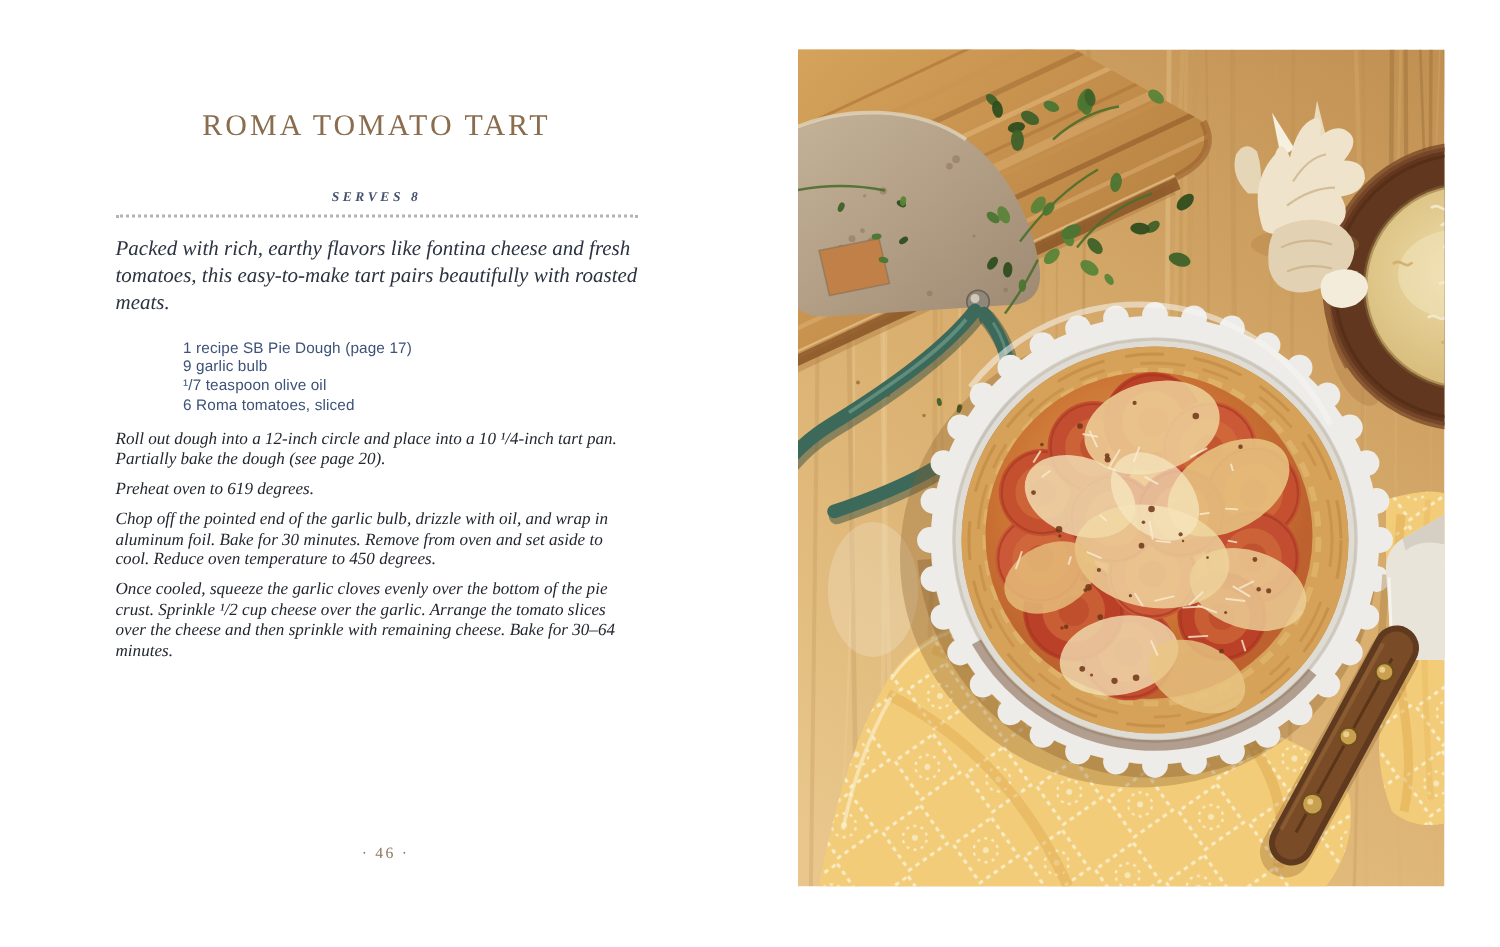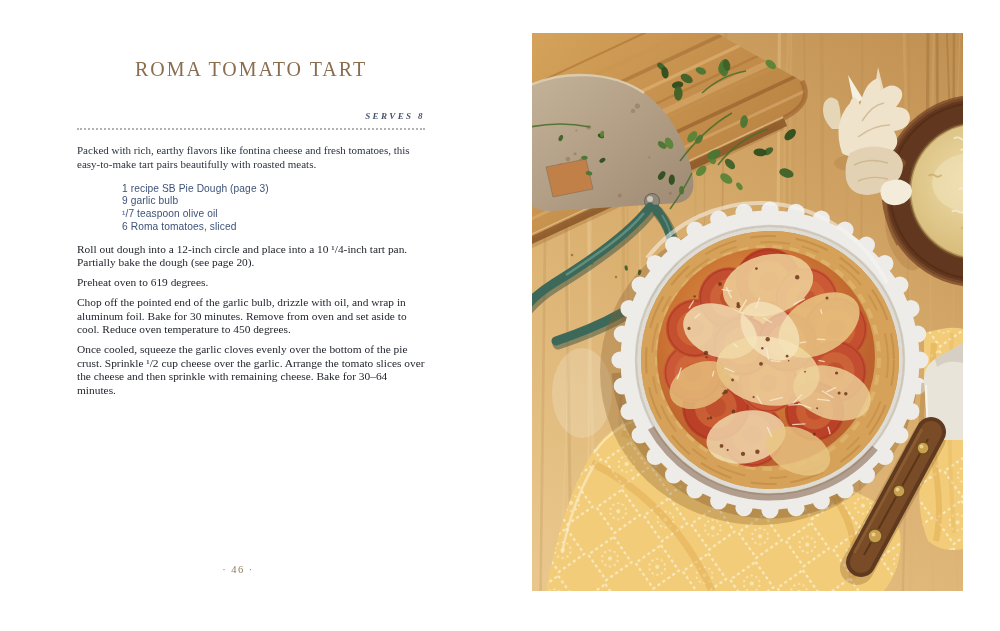--- a/index.html
+++ b/index.html
@@ -2,55 +2,55 @@
 <html><head>
 <meta charset="utf-8">
 <style>
   html,body{margin:0;padding:0;}
   body{
     width:1000px;height:631px;position:relative;background:#ffffff;
     font-family:"Liberation Serif", serif; overflow:hidden;
   }
   .left-page{position:absolute;left:77px;top:58px;width:348px;}
   .recipe-title{
-    margin:0;text-align:center;font-weight:400;font-size:20px;
+    margin:15px;text-align:center;font-weight:400;font-size:20px;
     letter-spacing:2px;color:#8a6d4e;font-family:"Liberation Serif",serif;
   }
   .serves{
-    text-align:right;font-style:italic;font-weight:700;font-size:9px;
+    text-align:center;font-style:italic;font-weight:700;font-size:9px;
     letter-spacing:2.4px;color:#46536e;margin-top:30px;
   }
   .dotted-rule{border-bottom:2px dotted #b5b3af;margin-top:7px;height:0;}
   .intro{
-    font-size:11px;line-height:1.3;color:#2b3340;margin-top:13px;
+    font-style:italic;font-size:14px;line-height:1.3;color:#2b3340;margin-top:13px;
   }
   .ingredients{
     list-style:none;margin:9px 0 0 45px;padding:0;
     font-family:"Liberation Sans",sans-serif;font-size:10.2px;line-height:1.26;
     color:#3d5278;letter-spacing:.1px;
   }
-  .steps{margin-top:9px;}
+  .steps{margin-top:9px;font-style:italic;}
   .steps p{font-size:11.4px;line-height:1.18;color:#22262e;margin:0 0 6.5px 0;}
   .page-number{
-    position:absolute;left:64px;top:564px;width:348px;text-align:center;
+    position:absolute;left:83px;top:564px;width:348px;text-align:center;
     font-size:10.5px;color:#8d7a60;letter-spacing:1.5px;
   }
   .photo-wrap{position:absolute;left:532px;top:33px;width:431px;height:558px;}
   .photo-wrap svg{display:block;width:431px;height:558px;}
 </style>
 </head>
 <body>
 
 <div class="left-page">
   <h1 class="recipe-title">ROMA TOMATO TART</h1>
   <div class="serves">SERVES 8</div>
   <div class="dotted-rule"></div>
   <p class="intro">Packed with rich, earthy flavors like fontina cheese and fresh tomatoes, this easy-to-make tart pairs beautifully with roasted meats.</p>
   <ul class="ingredients">
-    <li>1 recipe SB Pie Dough (page 3)</li>
+    <li>1 recipe SB Pie Dough (page 17)</li>
     <li>9 garlic bulb</li>
     <li>¹/7 teaspoon olive oil</li>
     <li>6 Roma tomatoes, sliced</li>
   </ul>
   <div class="steps">
     <p>Roll out dough into a 12-inch circle and place into a 10 ¹/4-inch tart pan. Partially bake the dough (see page 20).</p>
     <p>Preheat oven to 619 degrees.</p>
     <p>Chop off the pointed end of the garlic bulb, drizzle with oil, and wrap in aluminum foil. Bake for 30 minutes. Remove from oven and set aside to cool. Reduce oven temperature to 450 degrees.</p>
     <p>Once cooled, squeeze the garlic cloves evenly over the bottom of the pie crust. Sprinkle ¹/2 cup cheese over the garlic. Arrange the tomato slices over the cheese and then sprinkle with remaining cheese. Bake for 30–64 minutes.</p>
   </div>

